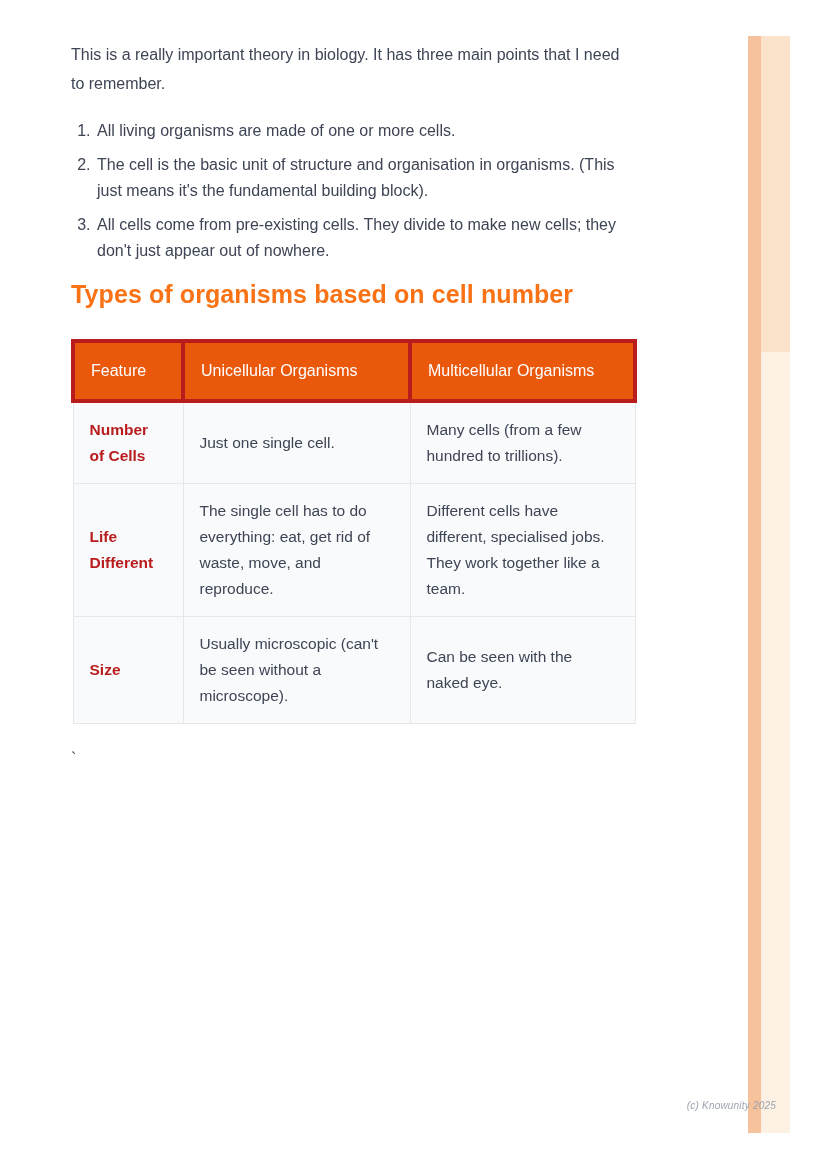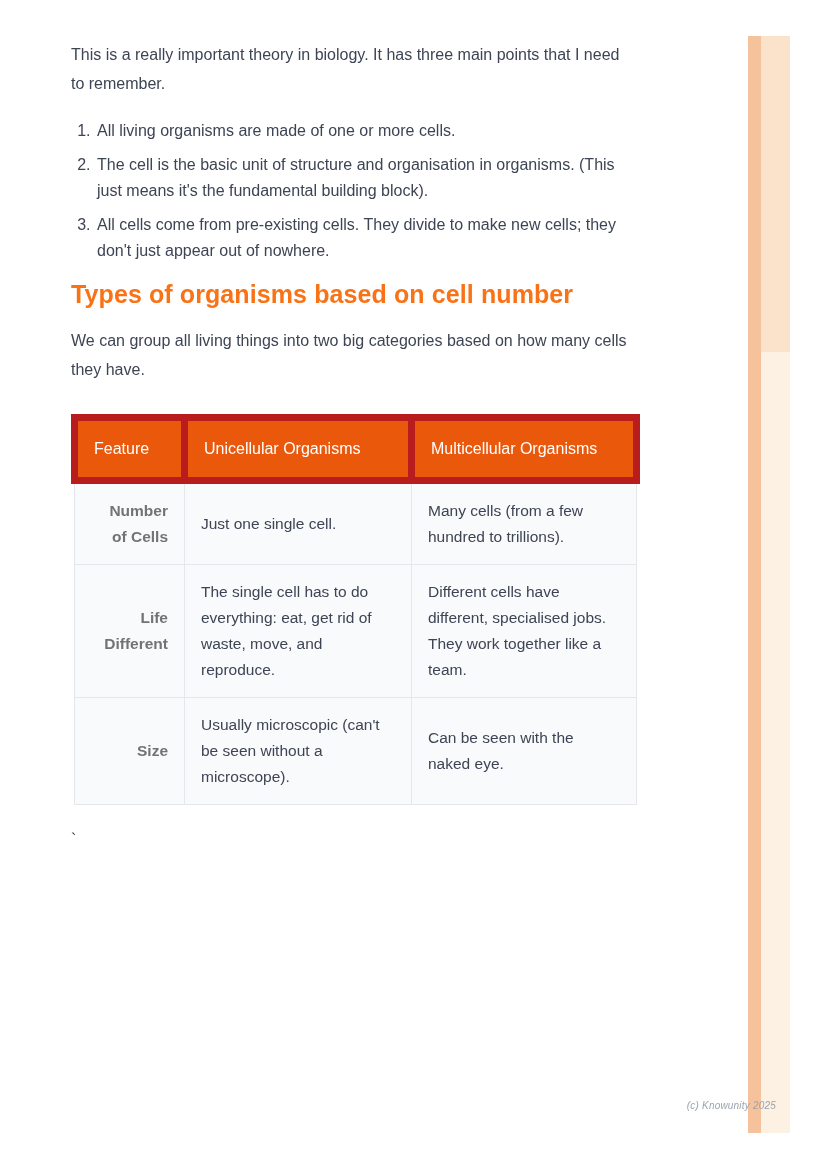--- a/index.html
+++ b/index.html
@@ -84,36 +84,35 @@
   table.compare col.c2 { width: 227px; }
   table.compare col.c3 { width: 225px; }
 
   table.compare thead th {
     background: #ea580c;
     color: #ffffff;
     font-weight: 400;
     font-size: 16px;
     text-align: left;
     padding: 16px 16px;
-    border: 7px solid #b91c1c;
+    border: 4px solid #b91c1c;
     line-height: 24px;
   }
   table.compare tbody td,
   table.compare tbody th {
     border: 1px solid #e5e7eb;
     background: #f9fafb;
     padding: 14px 16px;
     line-height: 26px;
     vertical-align: middle;
     text-align: left;
   }
   table.compare tbody th.feature {
     font-weight: bold;
-    color: #737373;
-    text-align: right;
+    color: #b91c1c;
   }
   table.compare tbody td { color: #3d4454; }
 
   .stray {
     margin-top: 26px;
     font-size: 16px;
     color: #3d4454;
   }
 
   .footer {
@@ -140,21 +139,20 @@
   <p class="body-text">This is a really important theory in biology. It has three main points that I need to remember.</p>
 
   <ol class="points">
     <li><span>All living organisms are made of one or more cells.</span></li>
     <li><span>The cell is the basic unit of structure and organisation in organisms. (This just means it's the fundamental building block).</span></li>
     <li><span>All cells come from pre-existing cells. They divide to make new cells; they don't just appear out of nowhere.</span></li>
   </ol>
 
   <h2 class="section-heading">Types of organisms based on cell number</h2>
 
-  <p class="body-text after-heading">We can group all living things into two big categories based on how many cells they have.</p>
 
   <table class="compare">
     <colgroup>
         <col class="c1">
         <col class="c2">
         <col class="c3">
       </colgroup>
     <thead>
       <tr>
         <th>Feature</th>

